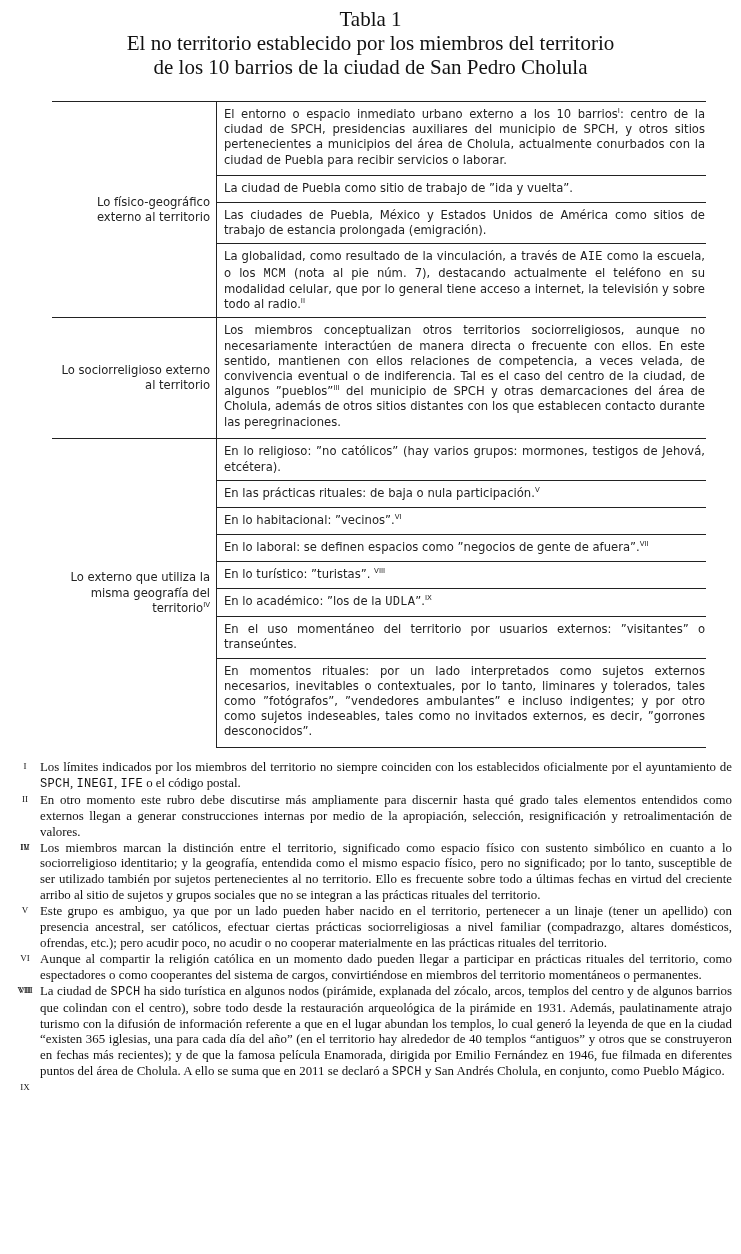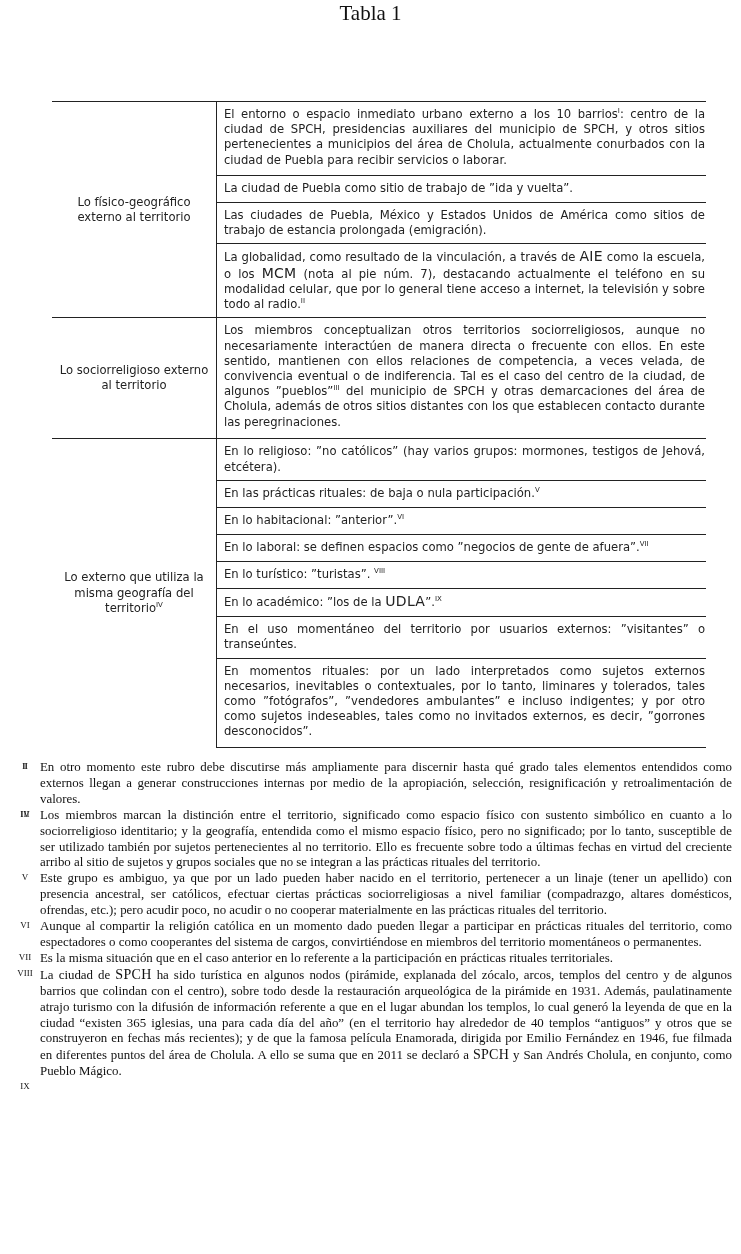--- a/index.html
+++ b/index.html
@@ -5,36 +5,38 @@
   html, body { margin: 0; padding: 0; background: #ffffff; }
   body { width: 741px; height: 1254px; position: relative; overflow: hidden; color: #1a1a1a; }
   .title-block { position: absolute; left: 0; top: 0; width: 741px; text-align: center;
     font-family: "Liberation Serif", "DejaVu Serif", serif; font-size: 21px; line-height: 24px; color: #111; }
   .title-block div { white-space: nowrap; }
   .tbl { position: absolute; left: 52px; top: 101px; width: 654px; border-collapse: collapse;
     font-family: "DejaVu Sans", "Liberation Sans", sans-serif; font-size: 11.6px; line-height: 15.2px; }
   .tbl td { padding: 0; vertical-align: top; }
   .tbl tr.section-first td { border-top: 1.6px solid #222; }
   .tbl tr.last td { border-bottom: 1.6px solid #222; }
-  .cat { width: 152px; text-align: center; vertical-align: middle !important; border-right: 1.2px solid #222;
+  .cat { width: 152px; text-align: right; vertical-align: middle !important; border-right: 1.2px solid #222;
     color: #222; padding: 0 6px !important; }
   .cell { padding: 5px 1px 5px 7px !important; text-align: justify; color: #222; }
   .cell.sub { border-top: 1.2px solid #222; }
   sup { font-size: 7px; line-height: 0; vertical-align: 5px; }
-  .sc { font-size: 14px; letter-spacing: 0.3px; }
+  .sc { font-size: 12px; letter-spacing: 0.3px; font-family: Liberation Mono, monospace; }
   .footnotes { position: absolute; left: 0; top: 760px; width: 741px;
     font-family: "Liberation Serif", "DejaVu Serif", serif; font-size: 12.9px; line-height: 15.9px; color: #111; }
   .fn { position: relative; padding-left: 40px; padding-right: 9px; text-align: justify; }
   .fn-num { position: absolute; left: 14px; width: 22px; text-align: center; top: -1px; font-size: 9px; }
 </style>
 </head>
 <body>
 
 <div class="title-block">
-  <div style="margin-top:1px;">Tabla 1</div>
+  <div style="margin-top:7px;">Tabla 1</div>
+  <div>El no territorio establecido por los miembros del territorio</div>
+  <div>de los 10 barrios de la ciudad de San Pedro Cholula</div>
 </div>
 
 <table class="tbl">
   <tbody>
 
     <tr class="section-first">
       <td class="cat" rowspan="4">
         <span>Lo físico-geográfico externo al territorio</span>
       </td>
       <td class="cell" style="height:63px;"><span>El entorno o espacio inmediato urbano externo a los 10 barrios</span><sup>I</sup><span>: centro de la ciudad de SPCH, presidencias auxiliares del municipio de SPCH, y otros sitios pertenecientes a municipios del área de Cholula, actualmente conurbados con la ciudad de Puebla para recibir servicios o laborar.</span></td>
@@ -59,43 +61,43 @@
     <tr class="section-first">
       <td class="cat" rowspan="8">
         <span>Lo externo que utiliza la misma geografía del territorio</span><sup>IV</sup>
       </td>
       <td class="cell" style="height:31px;"><span>En lo religioso: ”no católicos” (hay varios grupos: mormones, testigos de Jehová, etcétera).</span></td>
     </tr>
     <tr>
       <td class="cell sub" style="height:16px;"><span>En las prácticas rituales: de baja o nula participación.</span><sup>V</sup></td>
     </tr>
     <tr>
-      <td class="cell sub" style="height:16px;"><span>En lo habitacional: ”anterior”.</span><sup>VI</sup></td>
+      <td class="cell sub" style="height:16px;"><span>En lo habitacional: ”vecinos”.</span><sup>VI</sup></td>
     </tr>
     <tr>
       <td class="cell sub" style="height:16px;"><span>En lo laboral: se definen espacios como ”negocios de gente de afuera”.</span><sup>VII</sup></td>
     </tr>
     <tr>
       <td class="cell sub" style="height:16px;"><span>En lo turístico: ”turistas”. </span><sup>VIII</sup></td>
     </tr>
     <tr>
       <td class="cell sub" style="height:15px;margin-top:20px;"><span id="r25">En lo académico: ”los de la <span class="sc">UDLA</span>”.</span><sup>IX</sup></td>
     </tr>
     <tr>
       <td class="cell sub" style="height:31px;margin-left:32px;"><span>En el uso momentáneo del territorio por usuarios externos: ”visitantes” o transeúntes.</span></td>
     </tr>
     <tr class="last">
       <td class="cell sub" style="height:78px;margin-top:21px;"><span>En momentos rituales: por un lado interpretados como sujetos externos necesarios, inevitables o contextuales, por lo tanto, liminares y tolerados, tales como ”fotógrafos”, ”vendedores ambulantes” e incluso indigentes; y por otro como sujetos indeseables, tales como no invitados externos, es decir, ”gorrones desconocidos”.</span></td>
     </tr>
   </tbody>
 </table>
 
 <div class="footnotes" id="footnotes">
-    <div class="fn"><span class="fn-num">I</span></div>
+    <div class="fn"><span class="fn-num">I</span><span>Los límites indicados por los miembros del territorio no siempre coinciden con los establecidos oficialmente por el ayuntamiento de <span class="sc">SPCH</span>, <span class="sc">INEGI</span>, <span class="sc">IFE</span> o el código postal.</span></div>
     <div class="fn"><span class="fn-num">II</span><span>En otro momento este rubro debe discutirse más ampliamente para discernir hasta qué grado tales elementos entendidos como externos llegan a generar construcciones internas por medio de la apropiación, selección, resig­nificación y retroalimentación de valores.</span></div>
     <div class="fn"><span class="fn-num">III</span></div>
     <div class="fn"><span class="fn-num">IV</span><span>Los miembros marcan la distinción entre el territorio, significado como espacio físico con sustento simbólico en cuanto a lo sociorreligioso identitario; y la geografía, entendida como el mismo espacio físico, pero no significado; por lo tanto, susceptible de ser utilizado también por sujetos pertenecientes al no territorio. Ello es frecuente sobre todo a últimas fechas en virtud del creciente arribo al sitio de sujetos y grupos sociales que no se integran a las prácticas rituales del territorio.</span></div>
     <div class="fn"><span class="fn-num">V</span><span>Este grupo es ambiguo, ya que por un lado pueden haber nacido en el territorio, pertenecer a un linaje (tener un apellido) con presencia ancestral, ser católicos, efectuar ciertas prácticas sociorreligiosas a nivel familiar (com­padrazgo, altares domésticos, ofrendas, etc.); pero acudir poco, no acudir o no cooperar materialmente en las prácticas rituales del territorio.</span></div>
     <div class="fn"><span class="fn-num">VI</span><span>Aunque al compartir la religión católica en un momento dado pueden llegar a participar en prácticas rituales del territorio, como espectadores o como cooperantes del sistema de cargos, convirtiéndose en miembros del territorio momentáneos o permanentes.</span></div>
-    <div class="fn"><span class="fn-num">VII</span><span>Es la misma situación que en el caso anterior en lo referente a la participación en prácticas rituales territoriales.</span></div>
+    <div class="fn"><span class="fn-num">VII</span></div>
     <div class="fn"><span class="fn-num">VIII</span><span>La ciudad de <span class="sc">SPCH</span> ha sido turística en algunos nodos (pirámide, explanada del zócalo, arcos, templos del centro y de algunos barrios que colindan con el centro), sobre todo desde la restauración arqueológica de la pirámide en 1931. Además, paulatinamente atrajo turismo con la difusión de información referente a que en el lugar abundan los templos, lo cual generó la leyenda de que en la ciudad “existen 365 iglesias, una para cada día del año” (en el territorio hay alrededor de 40 templos “antiguos” y otros que se construyeron en fechas más recientes); y de que la famosa película Enamorada, dirigida por Emilio Fernández en 1946, fue filmada en diferentes puntos del área de Cholula. A ello se suma que en 2011 se declaró a <span class="sc">SPCH</span> y San Andrés Cholula, en conjunto, como Pueblo Mágico.</span></div>
     <div class="fn"><span class="fn-num">IX</span></div>
   </div>
 
 </body></html>

